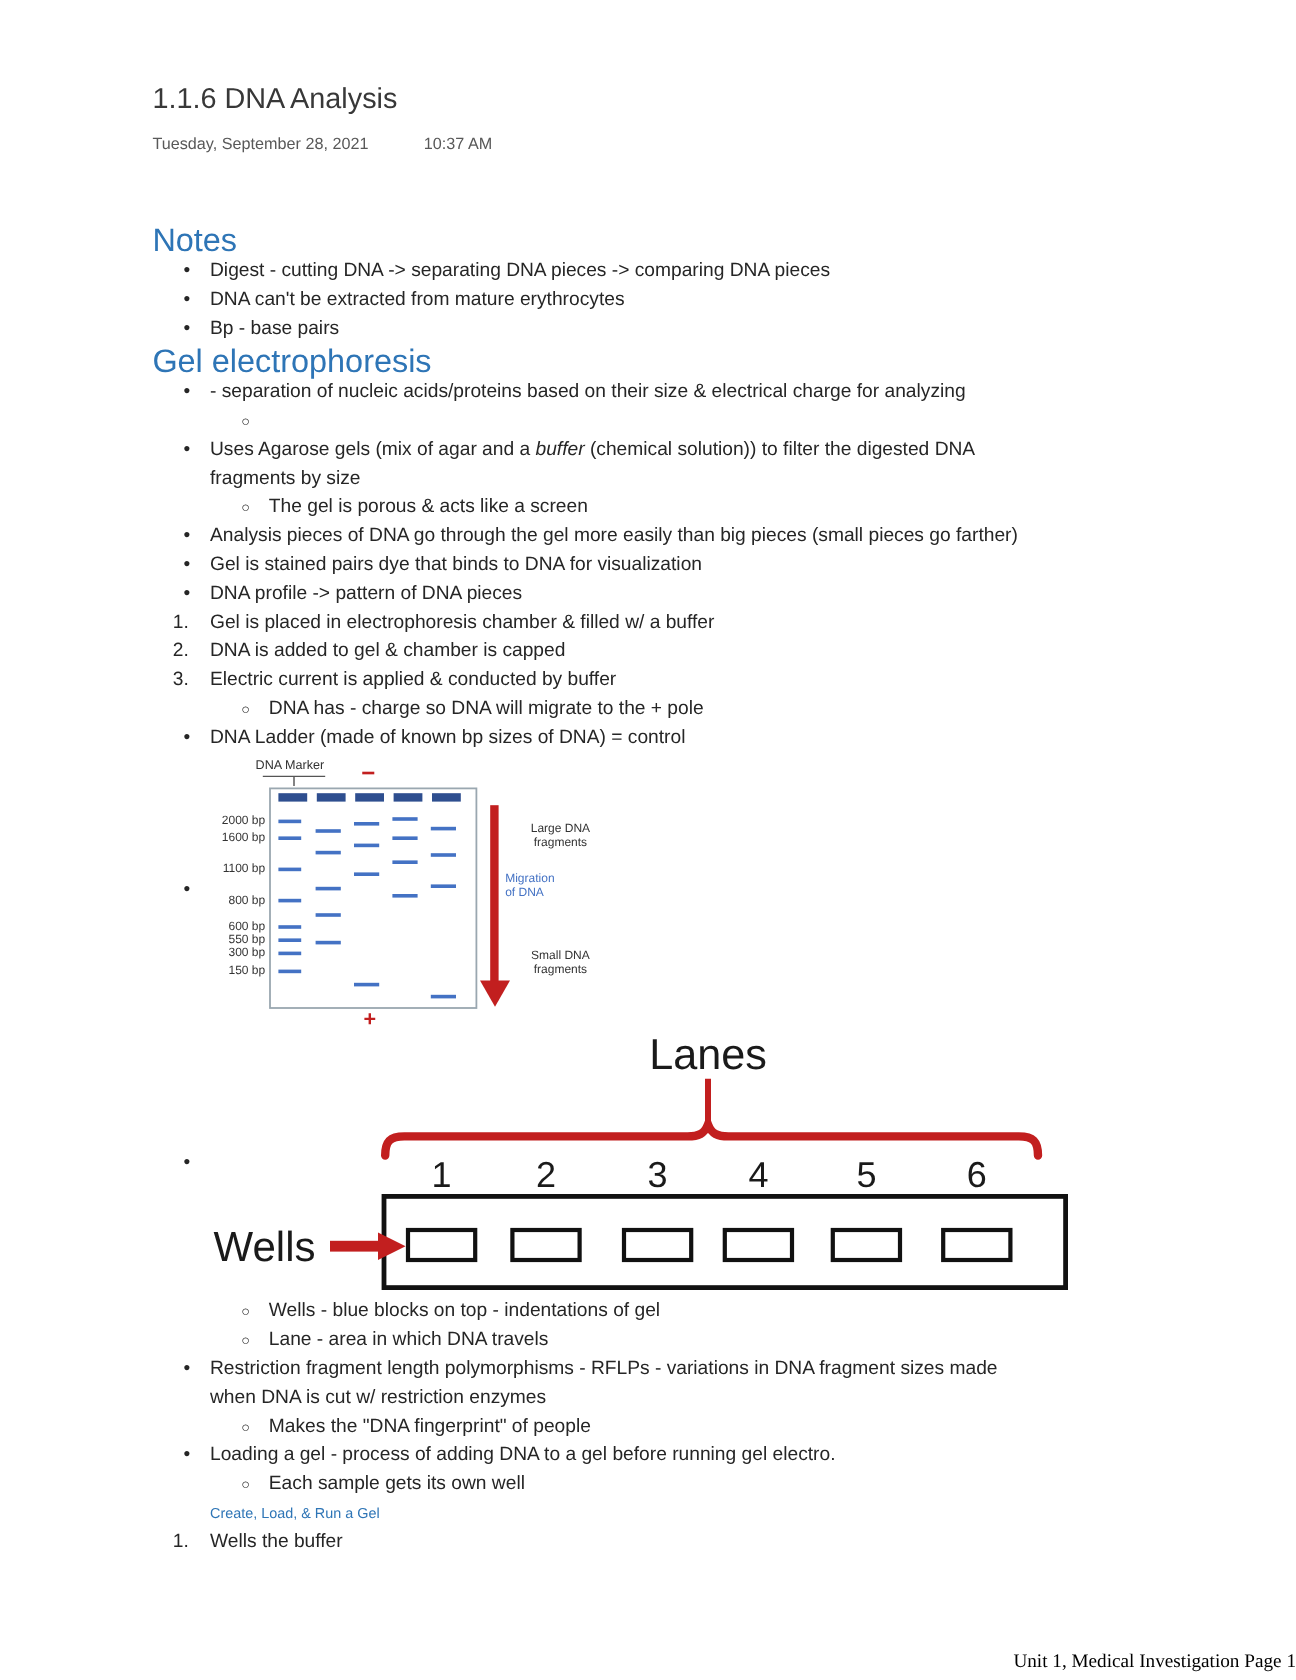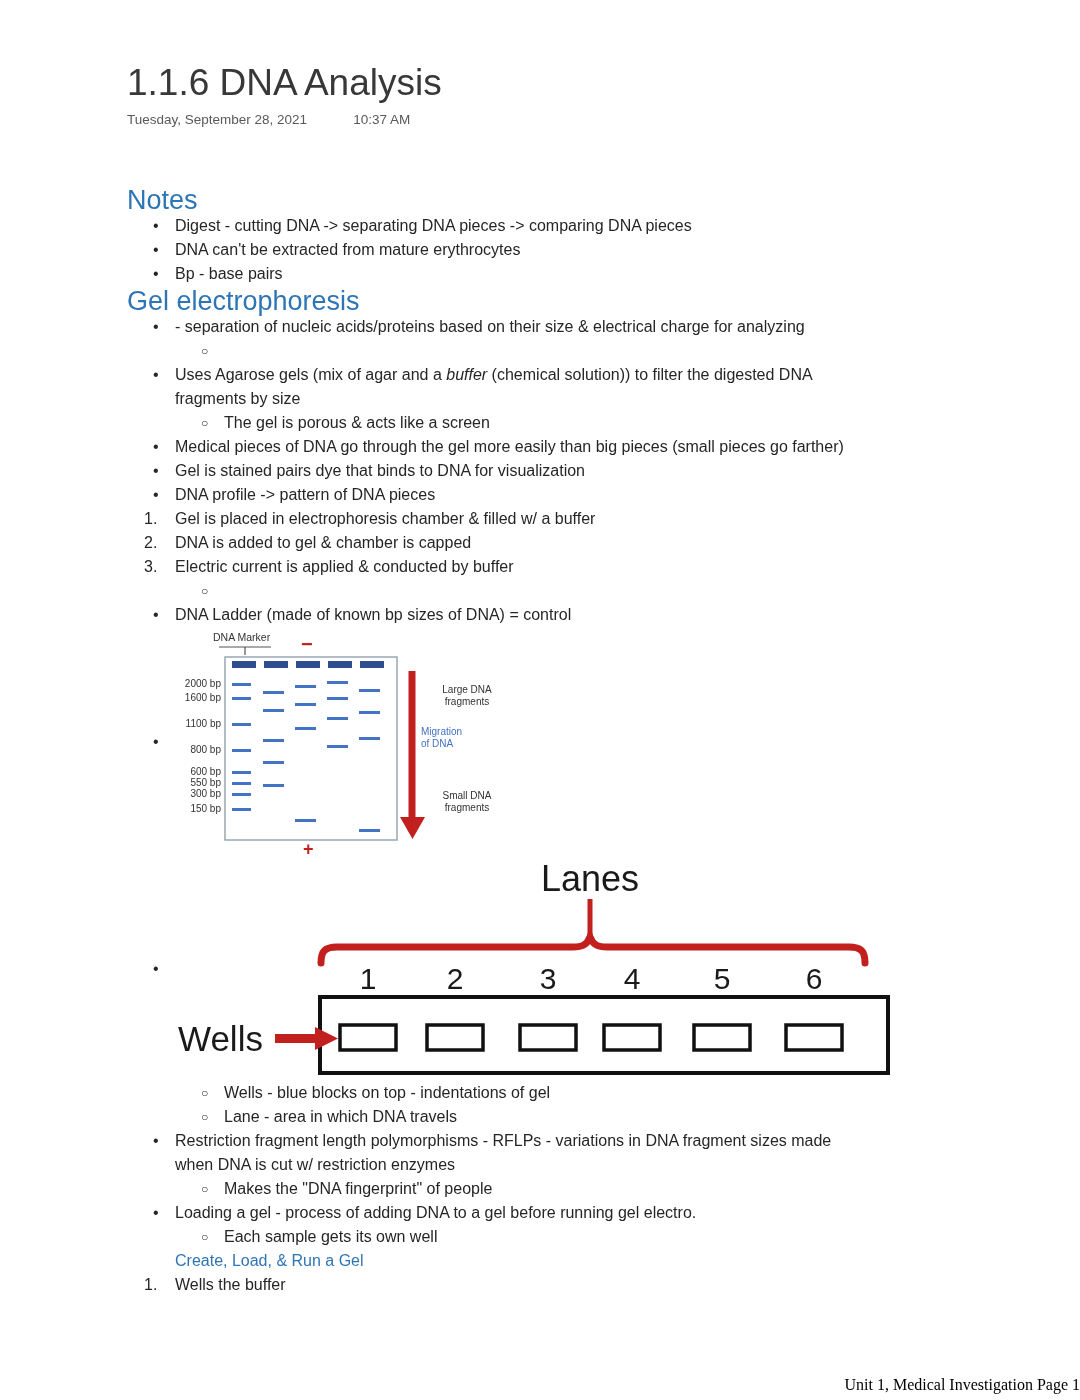--- a/index.html
+++ b/index.html
@@ -1,34 +1,34 @@
 <!DOCTYPE html>
 <html><head>
 <meta charset="utf-8">
 <style>
   * { box-sizing: border-box; }
   html, body { margin: 0; padding: 0; }
   body { background: #ffffff; }
   .page { position: relative; width: 1080px; height: 1400px; background: #fff;
           font-family: "Liberation Sans", sans-serif; color: #262626; overflow: hidden; }
   .content { position: absolute; left: 127px; top: 66px; width: 840px; }
-  .title { font-size: 37px; line-height: 34px; font-weight: 400; color: #383838; margin: 0; }
+  .title { font-size: 24px; line-height: 34px; font-weight: 400; color: #383838; margin: 0; }
   .meta { margin-top: 12px; font-size: 13.5px; color: #595959; }
   .meta .time { margin-left: 46px; }
   .section-h { font-size: 27px; line-height: 27px; color: #2e75b6; font-weight: 400; }
   .section-h.first { margin-top: 60px; }
   .section-h.second { margin-top: 2px; }
   .row { display: flex; align-items: flex-start; font-size: 16px; line-height: 24px; }
   .row .marker { flex: none; line-height: 24px; color: #262626; }
   .b1 { padding-left: 26px; }  .b1 .marker { width: 22px; }
   .b2 { padding-left: 74px; }  .b2 .marker { width: 23px; font-size: 12px; }
   .num { padding-left: 17px; } .num .marker { width: 31px; }
   .text { max-width: 690px; }
   .fig-row { align-items: center; }
-  .sub-blue { padding-left: 48px; color: #2e75b6; font-size: 16px; line-height: 24px; }
+  .sub-blue { padding-left: 48px; color: #2e75b6; font-size: 12px; line-height: 24px; }
   .footer { position: absolute; left: 0; right: 0; bottom: 6px; text-align: right;
             font-family: "Liberation Serif", serif; font-size: 16px; color: #000; }
   svg text { font-family: "Liberation Sans", sans-serif; }
   em { font-style: italic; }
 </style>
 </head>
 <body>
 
 <div class="page">
   <div class="content">
@@ -65,21 +65,21 @@
     <div class="row b1">
       <span class="marker">•</span>
       <span class="text"><span>Uses Agarose gels (mix of agar and a </span><em>buffer</em><span> (chemical solution)) to filter the digested  DNA fragments by size</span></span>
     </div>
     <div class="row b2">
       <span class="marker">○</span>
       <span class="text">The gel is porous &amp; acts like a screen</span>
     </div>
     <div class="row b1">
       <span class="marker">•</span>
-      <span class="text">Medical pieces of DNA go through the gel more easily than big pieces (small pieces go farther)</span>
+      <span class="text">Analysis pieces of DNA go through the gel more easily than big pieces (small pieces go farther)</span>
     </div>
     <div class="row b1">
       <span class="marker">•</span>
       <span class="text">Gel is stained pairs dye that binds to DNA for visualization</span>
     </div>
     <div class="row b1">
       <span class="marker">•</span>
       <span class="text">DNA profile -&gt; pattern of DNA pieces</span>
     </div>
     <div class="row num">
@@ -89,20 +89,21 @@
     <div class="row num">
       <span class="marker">2.</span>
       <span class="text">DNA is added to gel &amp; chamber is capped</span>
     </div>
     <div class="row num">
       <span class="marker">3.</span>
       <span class="text">Electric current is applied &amp; conducted by buffer</span>
     </div>
     <div class="row b2">
       <span class="marker">○</span>
+      <span class="text">DNA has - charge so DNA will migrate to the + pole</span>
     </div>
     <div class="row b1">
       <span class="marker">•</span>
       <span class="text">DNA Ladder (made of known bp sizes of DNA) = control</span>
     </div>
 
     <div class="row b1 fig-row">
       <span class="marker">•</span>
       <svg width="330" height="230" viewBox="0 0 330 230">
         <text x="38" y="14" font-size="10.5" fill="#333">DNA Marker</text>

